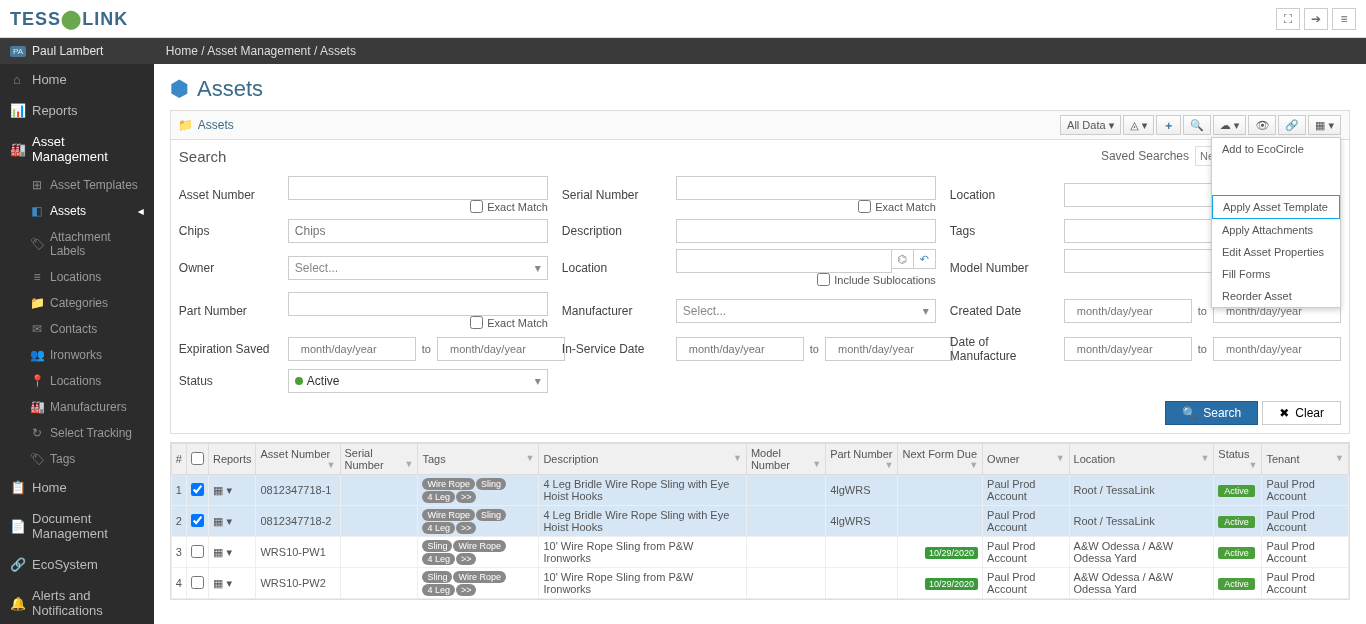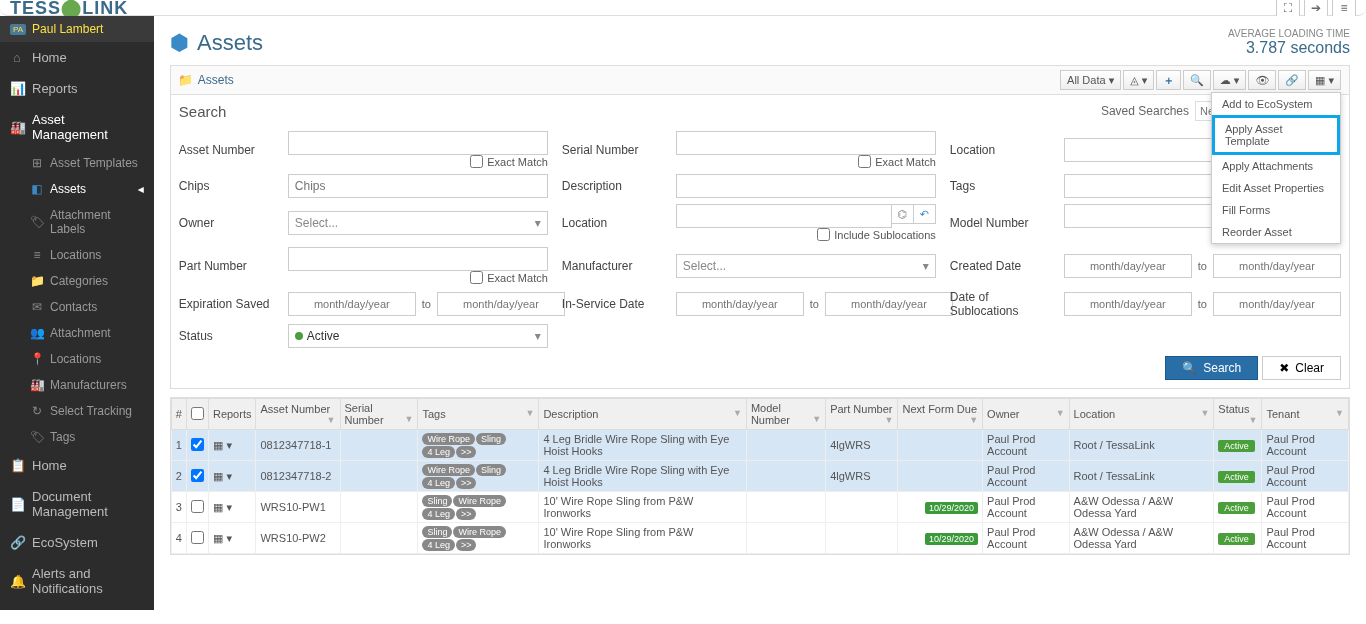--- a/index.html
+++ b/index.html
@@ -1,24 +1,24 @@
 <!DOCTYPE html>
 <html><head>
 <meta charset="utf-8">
 <style>
 * { box-sizing: border-box; margin: 0; padding: 0; }
 body { font-family: Arial, sans-serif; font-size: 12px; color: #333; background: #fff; width: 1366px; height: 624px; overflow: hidden; }
-.header { height: 16px; background: #fff; border-bottom: 1px solid #ddd; display: flex; align-items: center; padding: 0 10px; border-radius: 13px; }
+.header { height: 38px; background: #fff; border-bottom: 1px solid #ddd; display: flex; align-items: center; padding: 0 10px; }
 .logo { display: flex; align-items: center; gap: 4px; }
 .logo-text { font-size: 18px; font-weight: bold; color: #3a6b8a; letter-spacing: 1px; }
 .header-right { margin-left: auto; display: flex; gap: 4px; }
 .hdr-btn { width: 24px; height: 22px; border: 1px solid #ccc; background: #fff; display: flex; align-items: center; justify-content: center; cursor: pointer; font-size: 12px; color: #666; }
 .content-wrap { display: flex; height: calc(100% - 30px); }
 .sidebar { width: 166px; background: #2c2c2c; color: #bbb; overflow-y: auto; }
-.user-row { background: #3a3a3a; padding: 6px 10px; display: flex; align-items: center; gap: 6px; color: #fde047; }
+.user-row { background: #3a3a3a; padding: 6px 10px; display: flex; align-items: center; gap: 6px; color: #e5e5e5; }
 .user-badge { background: #4a7a9a; font-size: 8px; padding: 1px 3px; border-radius: 2px; }
 .nav-item { padding: 8px 10px; display: flex; align-items: center; gap: 8px; cursor: pointer; color: #bbb; font-size: 13px; }
 .nav-item.active { color: #fff; }
 .nav-sub { padding: 6px 10px 6px 30px; cursor: pointer; color: #999; font-size: 12px; display:flex; align-items:center; gap:6px; }
 .nav-sub.active { color: #fff; }
 .nav-sub.active::after { content: '◂'; margin-left: auto; color:#fff; }
 .nav-icon { width: 14px; text-align:center; color:#888; }
 .main { flex: 1; display: flex; flex-direction: column; background: #fff; }
 .breadcrumb-bar { background: #3a3a3a; color: #ddd; padding: 6px 12px; font-size: 12px; }
 .breadcrumb-bar a { color: #ddd; text-decoration: none; }
@@ -35,38 +35,38 @@
 .search-title { font-size: 15px; color: #555; }
 .saved-row { margin-left: auto; display: flex; align-items: center; gap: 6px; color: #666; }
 .saved-input { width: 90px; height: 20px; border: 1px solid #ddd; padding: 0 4px; font-size:11px; color:#aaa; }
 .mini-btn { width: 22px; height: 20px; border: 1px solid #ccc; background: #fff; cursor: pointer; display:flex;align-items:center;justify-content:center;color:#888;font-size:11px;}
 .form-grid { display: grid; grid-template-columns: 95px 260px 100px 260px 100px 1fr; gap: 6px 14px; padding: 8px 8px 4px; align-items: center; }
 .fld-label { font-size: 12px; color: #444; }
 .fld-input { width: 100%; height: 24px; border: 1px solid #ccc; padding: 0 6px; font-size: 12px; }
 .fld-select { width: 100%; height: 24px; border: 1px solid #ccc; padding: 0 6px; font-size: 12px; background: #fff; color:#888; display:flex; align-items:center; justify-content:space-between;}
 .chk-row { display: flex; align-items: center; gap: 4px; font-size: 11px; color: #555; justify-content: flex-end; }
 .date-range { display: flex; align-items: center; gap: 6px; }
-.date-in { width: 128px; height: 24px; border: 1px solid #ccc; padding: 0 12px; font-size: 11px; color:#888;text-align:center; }
+.date-in { width: 128px; height: 24px; border: 1px solid #ccc; padding: 0 12px; font-size: 11px; color:#888; }
 .date-in-wide { width: 128px; }
 .to-lbl { font-size: 11px; color: #666; }
 .btn-row { padding: 4px 8px 8px; display: flex; justify-content: flex-end; gap: 4px; }
 .btn-search { background: #2a6ea8; color: #fff; border: 1px solid #1a5a90; padding: 4px 16px; font-size: 12px; cursor: pointer; display:flex;align-items:center;gap:6px;}
 .btn-clear { background: #fff; border: 1px solid #ccc; padding: 4px 16px; font-size: 12px; cursor: pointer; display:flex;align-items:center;gap:6px;}
 .table-wrap { margin: 0 16px; border: 1px solid #ddd; font-size: 11px; overflow:hidden;}
 .tbl { width: 100%; border-collapse: collapse; }
 .tbl th { background: #f0f0f0; border: 1px solid #ddd; padding: 3px 4px; text-align: left; font-weight: normal; color: #555; position:relative; font-size:11px;}
 .tbl td { border: 1px solid #eee; padding: 2px 4px; color: #555; vertical-align: middle; }
 .tbl tr.sel td { background: #d6e6f5; }
 .filter-ic { float: right; color: #aaa; font-size: 9px; }
 .tag { display: inline-block; background: #888; color: #fff; font-size: 9px; padding: 1px 5px; border-radius: 7px; margin-right: 1px; }
 .badge-active { background: #4a9f3a; color: #fff; font-size: 9px; padding: 1px 6px; border-radius: 2px; }
 .badge-date { background: #3a9a3a; color: #fff; font-size: 9px; padding: 1px 4px; border-radius: 2px; }
 .dropdown { position: absolute; right: 0; top: 22px; background: #fff; border: 1px solid #ccc; box-shadow: 0 2px 6px rgba(0,0,0,0.2); z-index: 100; width: 130px; }
 .dropdown-item { padding: 5px 10px; font-size: 11px; color: #555; cursor: pointer; }
-.dropdown-item.hl { border: 3px solid #0ea5e9; }
+.dropdown-item.hl { border: 1px solid #0ea5e9; margin-top: 35px; }
 .loc-group{display:flex;}
 .loc-group input{flex:1;}
 .loc-group .mini-btn{border-left:none;}
 .status-dot{display:inline-block;width:8px;height:8px;border-radius:50%;background:#4a9f3a;margin-right:4px;}
 .cube-icon{color:#3a8ac8;}
 </style>
 </head>
 <body>
 
 <div class="header">
@@ -117,21 +117,21 @@
     <div class="nav-sub">
         <span class="nav-icon">📁</span>
         <span>Categories</span>
       </div>
     <div class="nav-sub">
         <span class="nav-icon">✉</span>
         <span>Contacts</span>
       </div>
     <div class="nav-sub">
         <span class="nav-icon">👥</span>
-        <span>Attachment</span>
+        <span>Ironworks</span>
       </div>
     <div class="nav-sub">
         <span class="nav-icon">📍</span>
         <span>Locations</span>
       </div>
     <div class="nav-sub">
         <span class="nav-icon">🏭</span>
         <span>Manufacturers</span>
       </div>
     <div class="nav-sub">
@@ -154,30 +154,33 @@
         <span class="nav-icon">🔗</span>
         <span>EcoSystem</span>
       </div>
     <div class="nav-item">
         <span class="nav-icon" style="color:#e8a33d">🔔</span>
         <span>Alerts and Notifications</span>
       </div>
   </div>
 
   <div class="main">
+    <div class="breadcrumb-bar">
+      <a>Home</a>
+      <span>/</span>
+      <a>Asset Management</a>
+      <span>/</span>
+      <span>Assets</span>
+    </div>
 
     <div class="page-head">
       <div class="page-title">
           <span class="cube-icon">⬢</span>
           <span>Assets</span>
         </div>
-      <div class="loading-stats">
-        <div>AVERAGE LOADING TIME</div>
-        <div class="load-time">3.787 seconds</div>
-      </div>
     </div>
 
     <div class="panel">
       <div class="panel-head">
         <span class="panel-title">
             <span>📁</span>
             <span>Assets</span>
           </span>
         <div class="toolbar">
           <div class="tb-btn">
@@ -185,21 +188,21 @@
               <span>▾</span>
             </div>
           <div class="tb-btn">◬ <span>▾</span></div>
           <div class="tb-btn" style="color:#2a6ea8;font-weight:bold;">＋</div>
           <div class="tb-btn">🔍</div>
           <div class="tb-btn">☁ <span>▾</span></div>
           <div class="tb-btn">👁</div>
           <div class="tb-btn">🔗</div>
           <div class="tb-btn">▦ <span>▾</span></div>
           <div class="dropdown">
-            <div class="dropdown-item">Add to EcoSystem</div>
+            <div class="dropdown-item">Add to EcoCircle</div>
             <div class="dropdown-item hl">Apply Asset Template</div>
             <div class="dropdown-item">Apply Attachments</div>
             <div class="dropdown-item">Edit Asset Properties</div>
             <div class="dropdown-item">Fill Forms</div>
             <div class="dropdown-item">Reorder Asset</div>
           </div>
         </div>
       </div>
 
       <div class="search-head">
@@ -282,21 +285,21 @@
             <input class="date-in" placeholder="month/day/year" style="">
             <span class="to-lbl">to</span>
             <input class="date-in" placeholder="month/day/year" style="">
           </div>
         <span class="fld-label">In-Service Date</span>
         <div class="date-range">
             <input class="date-in" placeholder="month/day/year" style="">
             <span class="to-lbl">to</span>
             <input class="date-in" placeholder="month/day/year" style="">
           </div>
-        <span class="fld-label">Date of Sublocations</span>
+        <span class="fld-label">Date of Manufacture</span>
         <div class="date-range">
             <input class="date-in date-in-wide" placeholder="month/day/year" style="">
             <span class="to-lbl">to</span>
             <input class="date-in date-in-wide" placeholder="month/day/year" style="">
           </div>
 
         <span class="fld-label">Status</span>
         <div class="fld-select">
             <span><span class="status-dot"></span><span style="color:#333;">Active</span></span>
             <span>▾</span>

